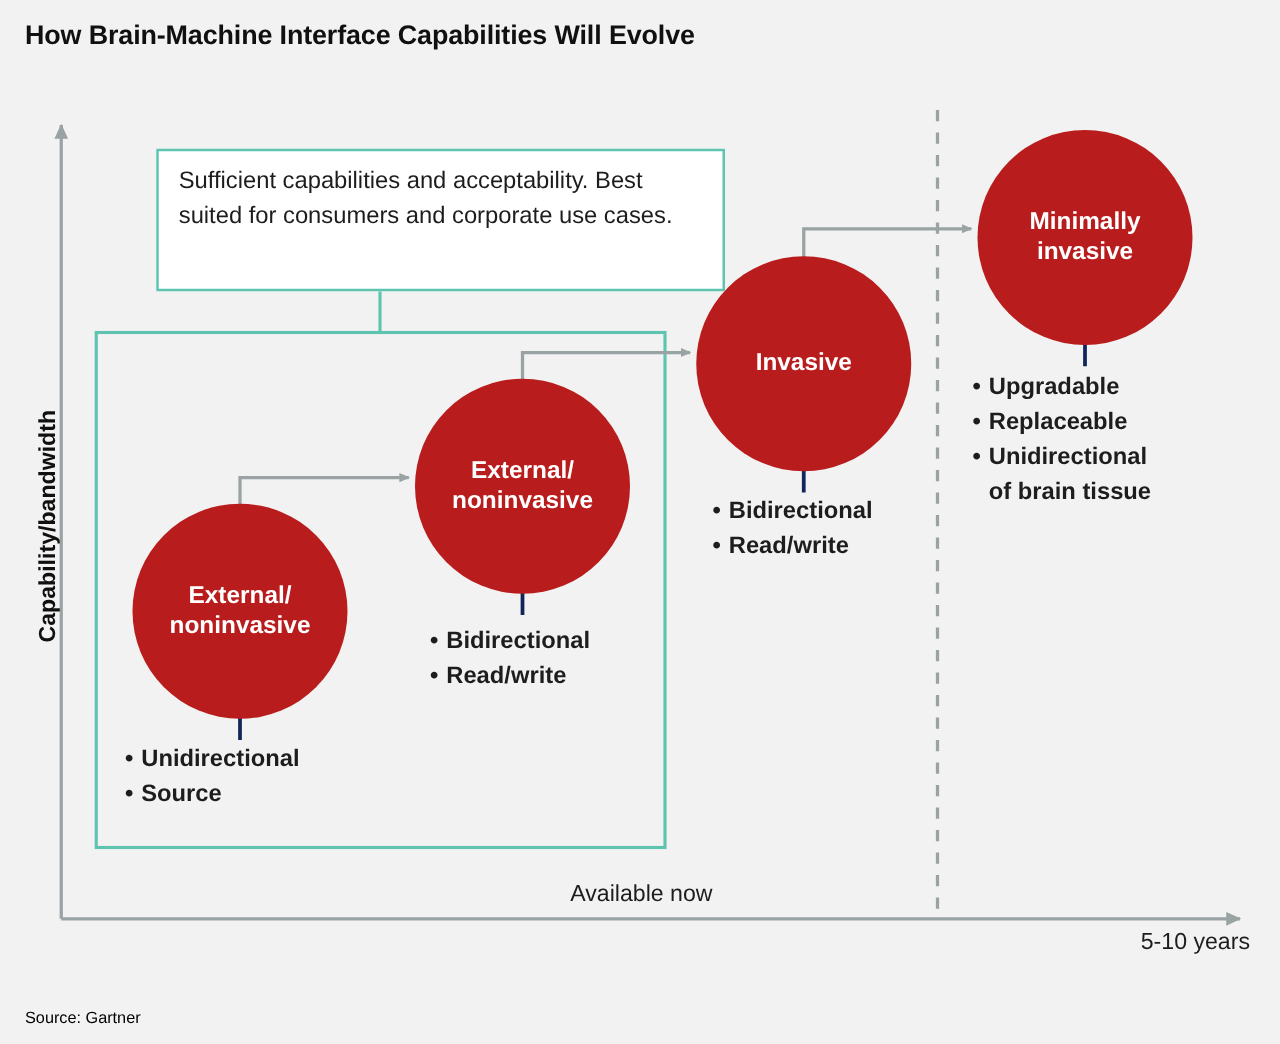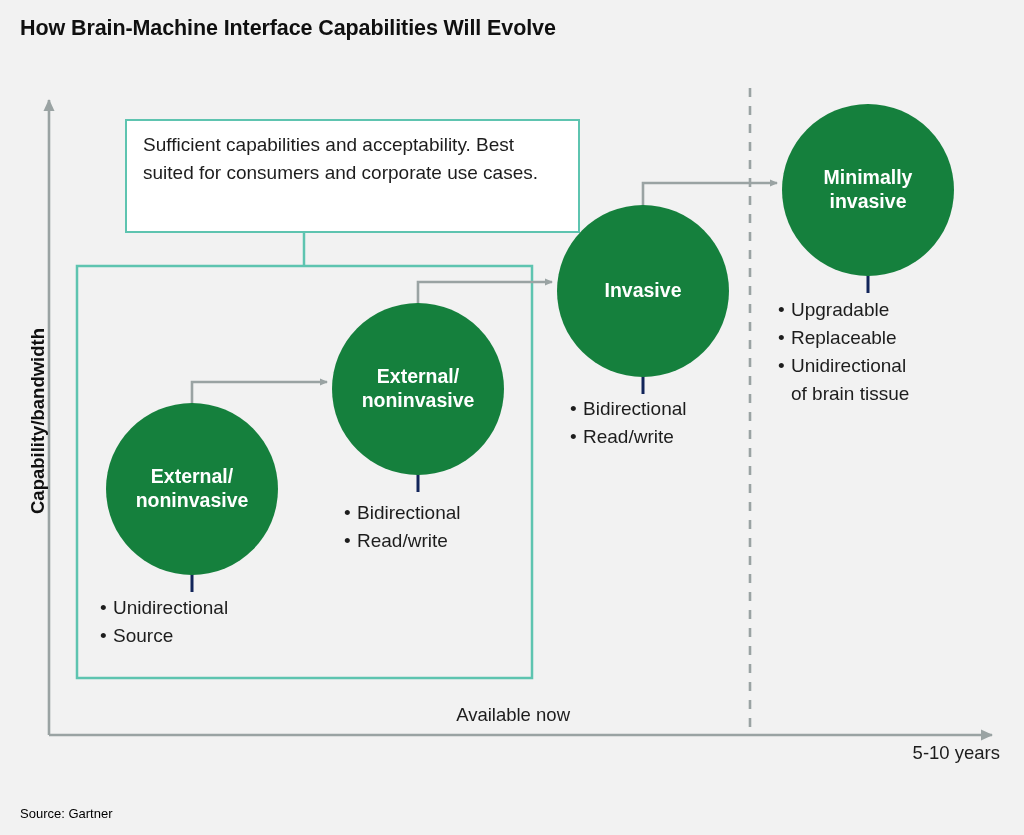--- a/index.html
+++ b/index.html
@@ -88,37 +88,38 @@
     top: 10px;
     width: 425px;
     font-size: 19px;
     line-height: 28px;
     color: #1d1d1d;
   }
 
   
   .node-circle {
     border-radius: 50%;
-    background: #15803d;
+    background: #b91c1c;
     color: #ffffff;
     display: flex;
     align-items: center;
     justify-content: center;
     text-align: center;
     font-weight: bold;
     line-height: 1.22;
     box-sizing: border-box;
   }
   .node-label { display: block; }
 
   .bullet-list {
     font-size: 19px;
     line-height: 28px;
     color: #1d1d1d;
     white-space: nowrap;
+    font-weight: bold;
   }
   .bullet-item { display: block; }
   .bullet-item .dot { display: inline-block; width: 13px; }
   .bullet-cont { display: block; padding-left: 13px; }
 
   
   #node-0 { left: 106px; top: 403px; width: 172px; height: 172px; font-size: 19.5px; }
   #bullets-0 { left: 100px; top: 594px; }
   
   #node-1 { left: 332px; top: 303px; width: 172px; height: 172px; font-size: 19.5px; }

